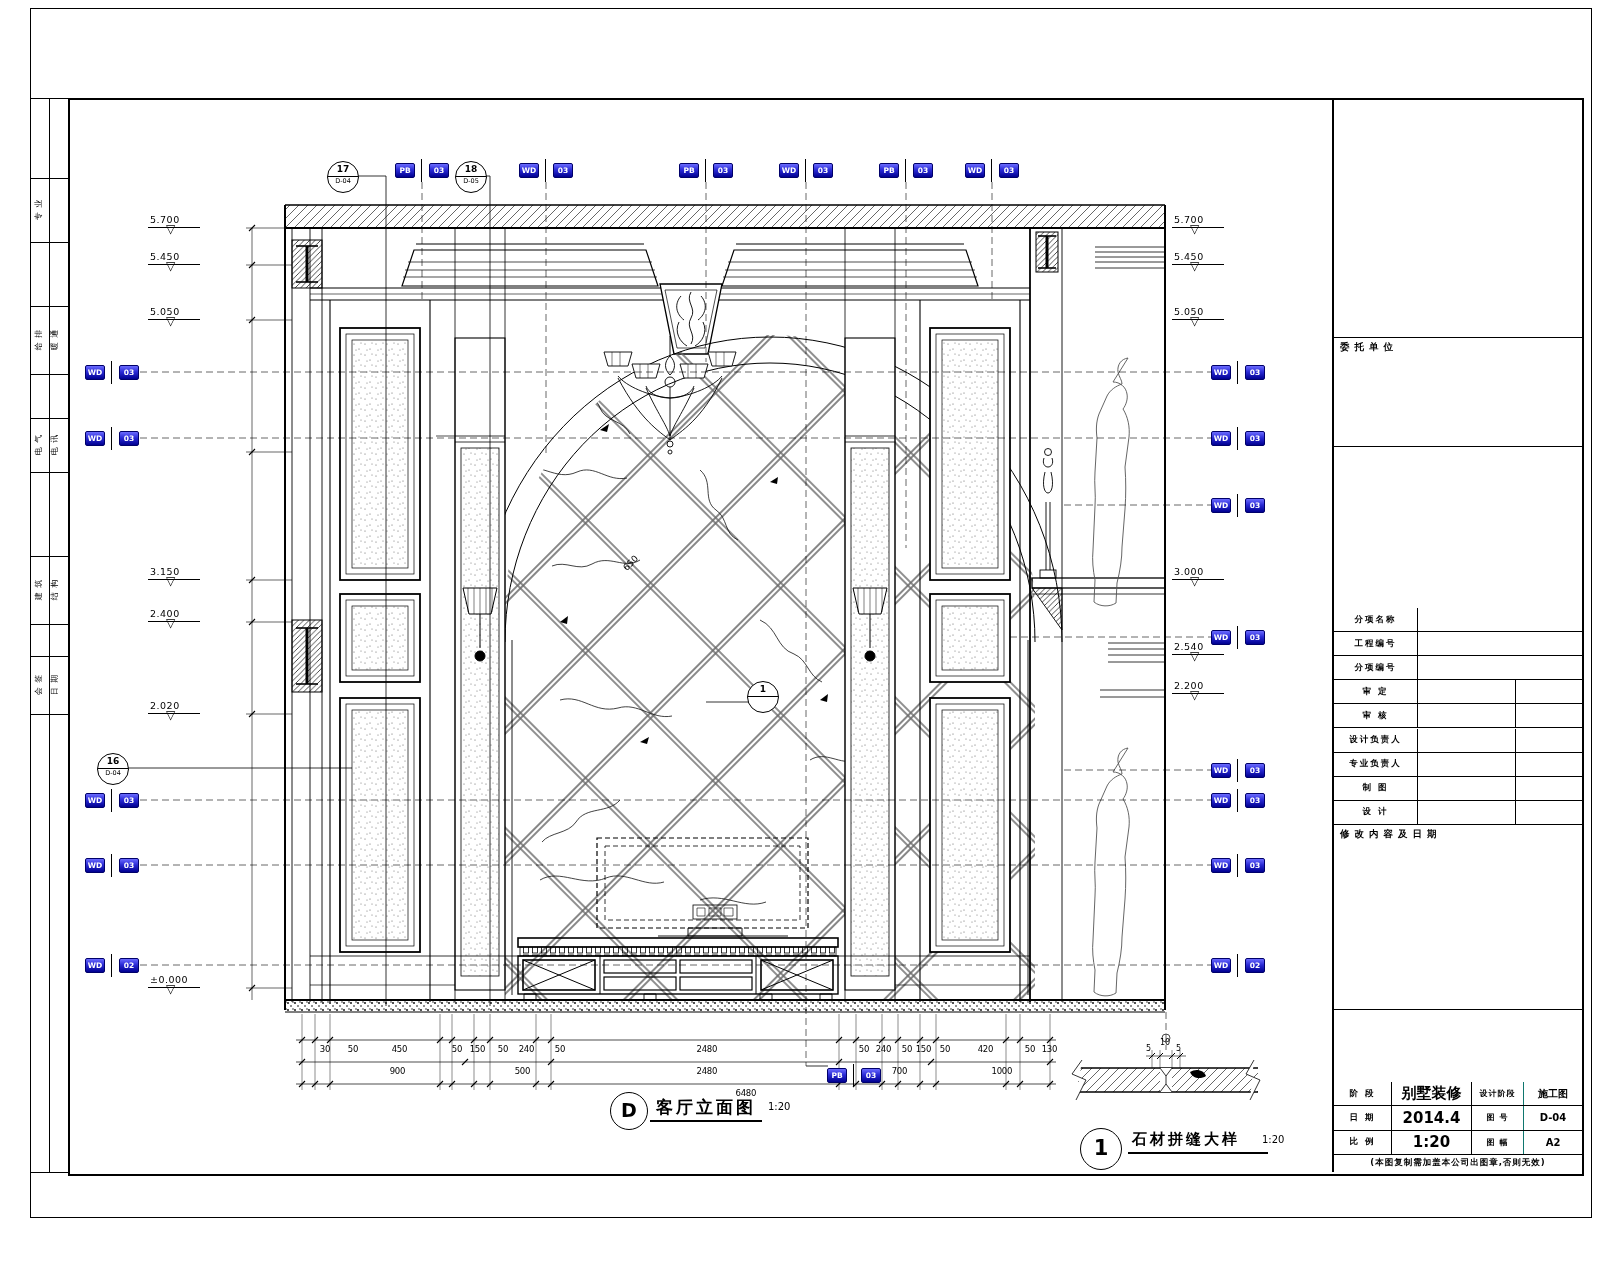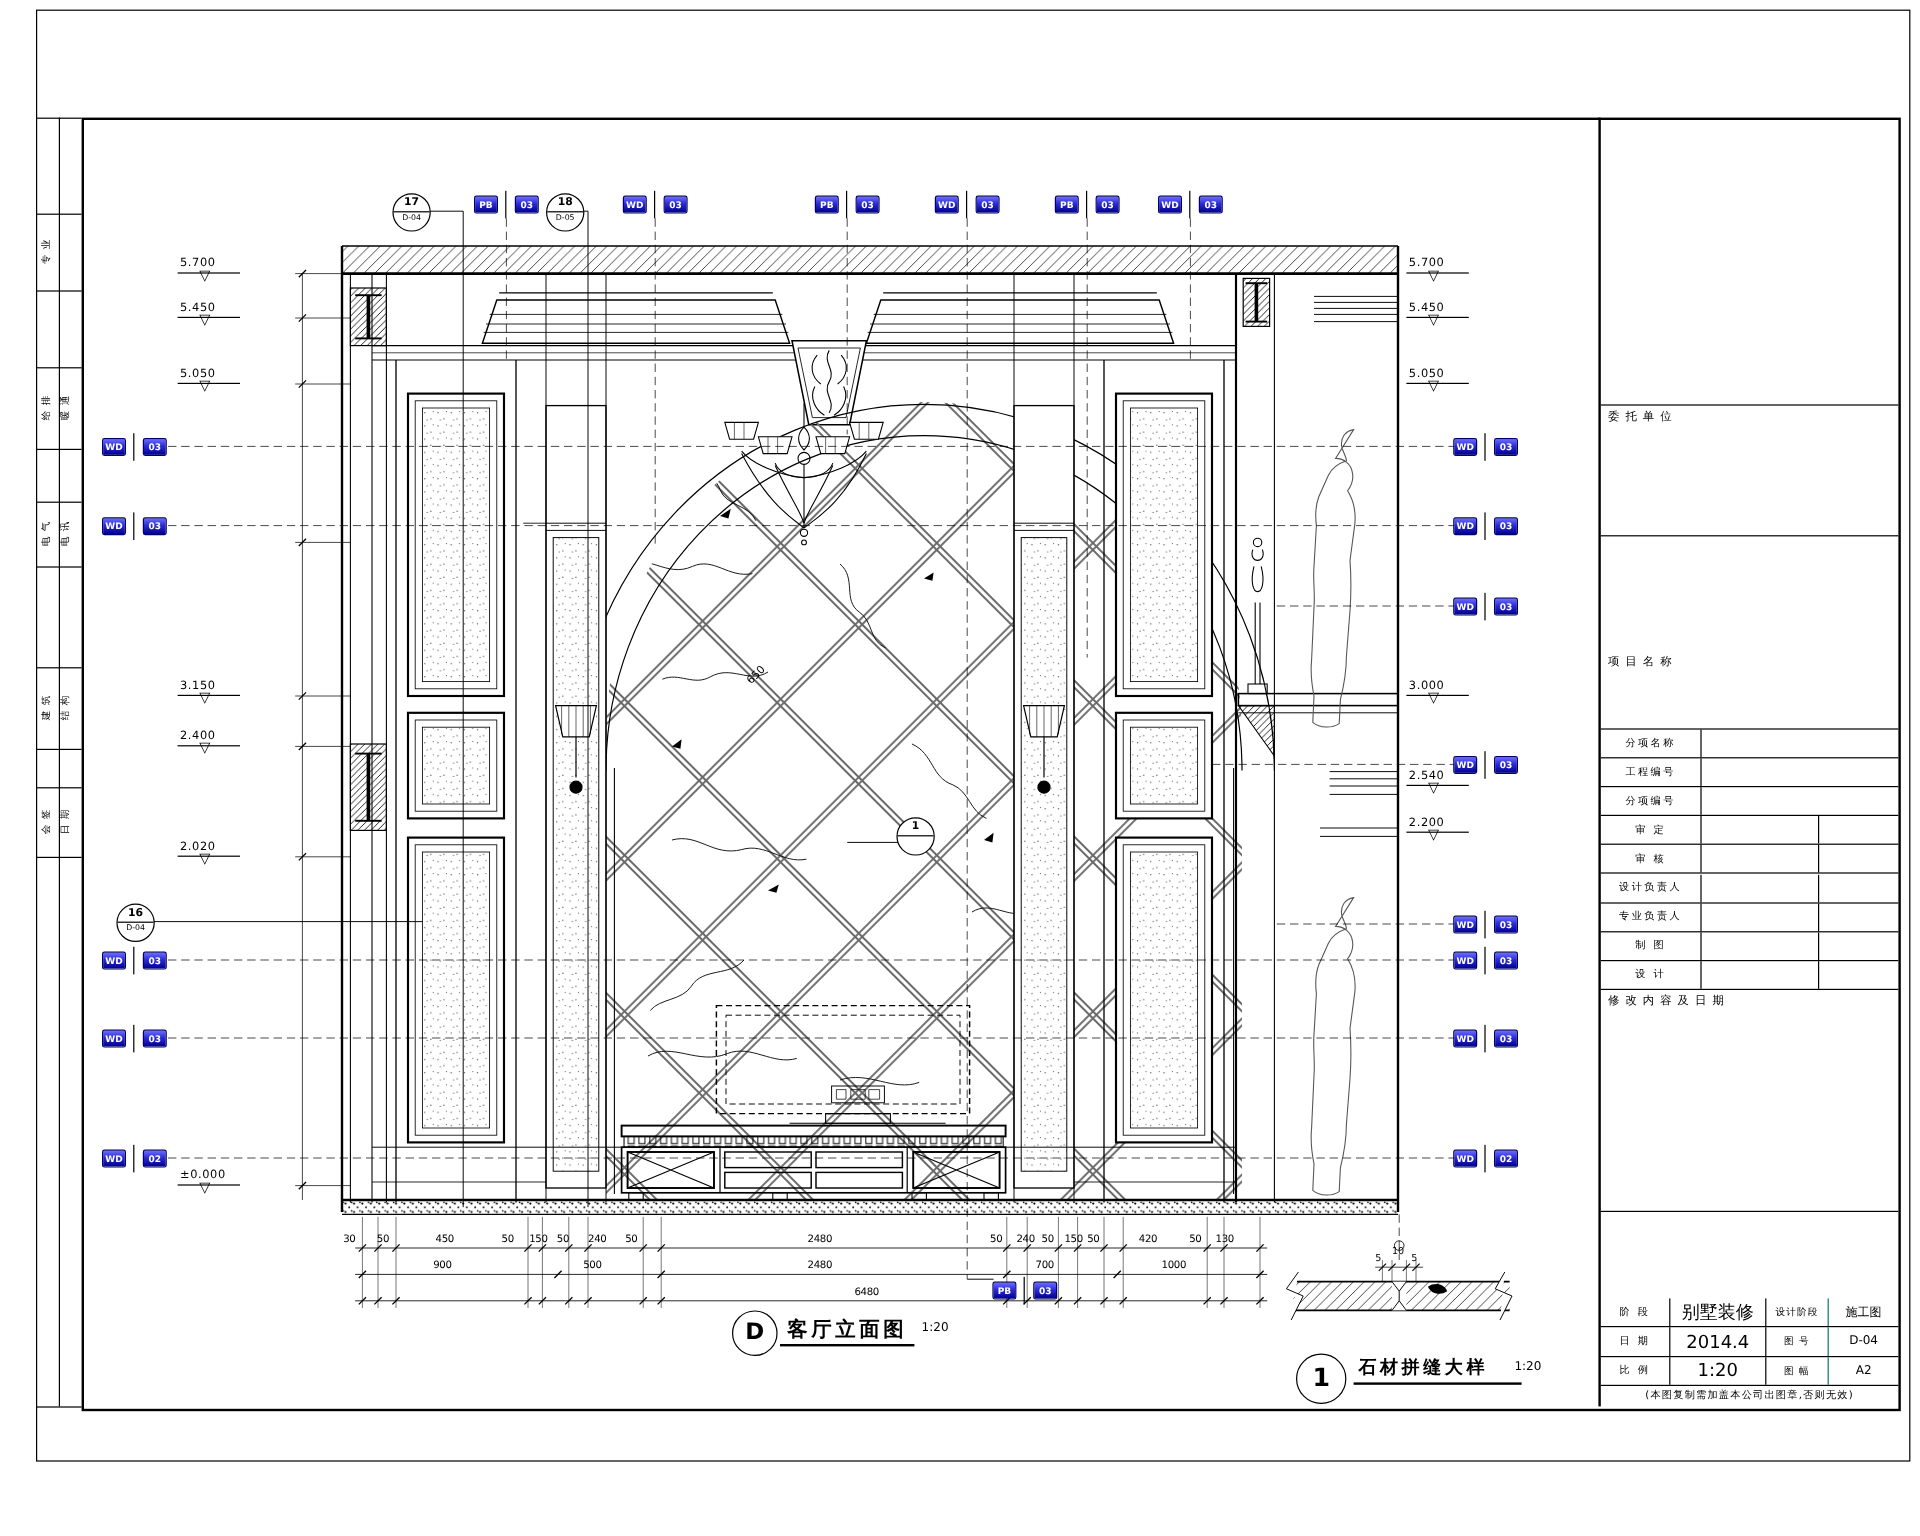--- a/index.html
+++ b/index.html
@@ -22,29 +22,29 @@
   
   .callout{width:30px;height:30px;border:1.2px solid #000;border-radius:50%;text-align:center;}
   .callout .ct{display:block;font-size:9px;font-weight:bold;line-height:14px;}
   .callout .cb{display:block;font-size:6.5px;line-height:8px;border-top:1px solid #000;}
   
   .level{width:70px;height:26px;}
   .level .lv-text{position:absolute;left:0;top:0;font-size:9.5px;letter-spacing:.5px;}
   .level .lv-line{position:absolute;left:-2px;top:13px;width:52px;height:1px;background:#000;}
   .level .lv-tri{position:absolute;left:16px;top:9px;font-size:12px;line-height:12px;}
   
-  .dimtxt{width:44px;margin-left:-22px;text-align:left;font-size:8.5px;letter-spacing:-.3px;}
+  .dimtxt{width:44px;margin-left:-22px;text-align:right;font-size:8.5px;letter-spacing:-.3px;margin-top:16px;}
   
   .dwg-title .tcirc{position:absolute;left:0;top:0;width:36px;height:36px;border:1.6px solid #000;
      border-radius:50%;text-align:center;font-weight:bold;}
   .dwg-title .tname{position:absolute;white-space:nowrap;font-weight:bold;letter-spacing:3px;}
   .dwg-title .tscale{position:absolute;font-size:10px;}
   .dwg-title .tline{position:absolute;height:2px;background:#000;}
   
-  #titleblock{left:1332px;top:98px;width:250px;height:1074px;border-left:2px solid #000;box-sizing:border-box;}
+  #titleblock{left:1332px;top:98px;width:250px;height:1074px;border-left:2px solid #000;box-sizing:border-box;font-weight:bold;}
   .tb-box{position:absolute;left:0;width:100%;border-bottom:1px solid #000;box-sizing:border-box;}
   .tb-label{position:absolute;left:6px;top:3px;font-size:9.5px;letter-spacing:5px;}
   .tb-row{position:absolute;left:0;width:100%;display:flex;border-bottom:1px solid #000;box-sizing:border-box;}
   .tb-row .c1{width:84px;border-right:1px solid #000;font-size:8.5px;letter-spacing:2px;
               display:flex;align-items:center;justify-content:center;box-sizing:border-box;}
   .tb-row .c2{flex:1;border-right:1px solid #000;box-sizing:border-box;}
   .tb-row .c3{width:66px;box-sizing:border-box;}
   .tb-row.wide .c2{border-right:none;}
   .tbg-row{position:absolute;left:0;width:100%;display:flex;border-bottom:1px solid #000;box-sizing:border-box;}
   .tbg-row div{display:flex;align-items:center;justify-content:center;box-sizing:border-box;}
@@ -669,23 +669,20 @@
     <div class="tline" style="left:48px;top:24px;width:140px;height:1.6px"></div>
   </div>
 
   <span class="abs rot45" style="left:622px;top:558px">650</span>
 
   <div class="abs" id="titleblock">
     <div class="tb-box" style="top:0;height:240px"></div>
     <div class="tb-box" style="top:240px;height:109px">
       <span class="tb-label">委托单位</span>
     </div>
-    <div class="tb-box" style="top:444px;height:66px">
-      <span class="tb-label">项目名称</span>
-    </div>
     <div id="tb-rows">
         <div class="tb-row wide" style="top: 510px; height: 24.1px;">
           <div class="c1">分项名称</div>
           <div class="c2"></div>
         </div>
         <div class="tb-row wide" style="top: 534.1px; height: 24.1px;">
           <div class="c1">工程编号</div>
           <div class="c2"></div>
         </div>
         <div class="tb-row wide" style="top: 558.2px; height: 24.1px;">

